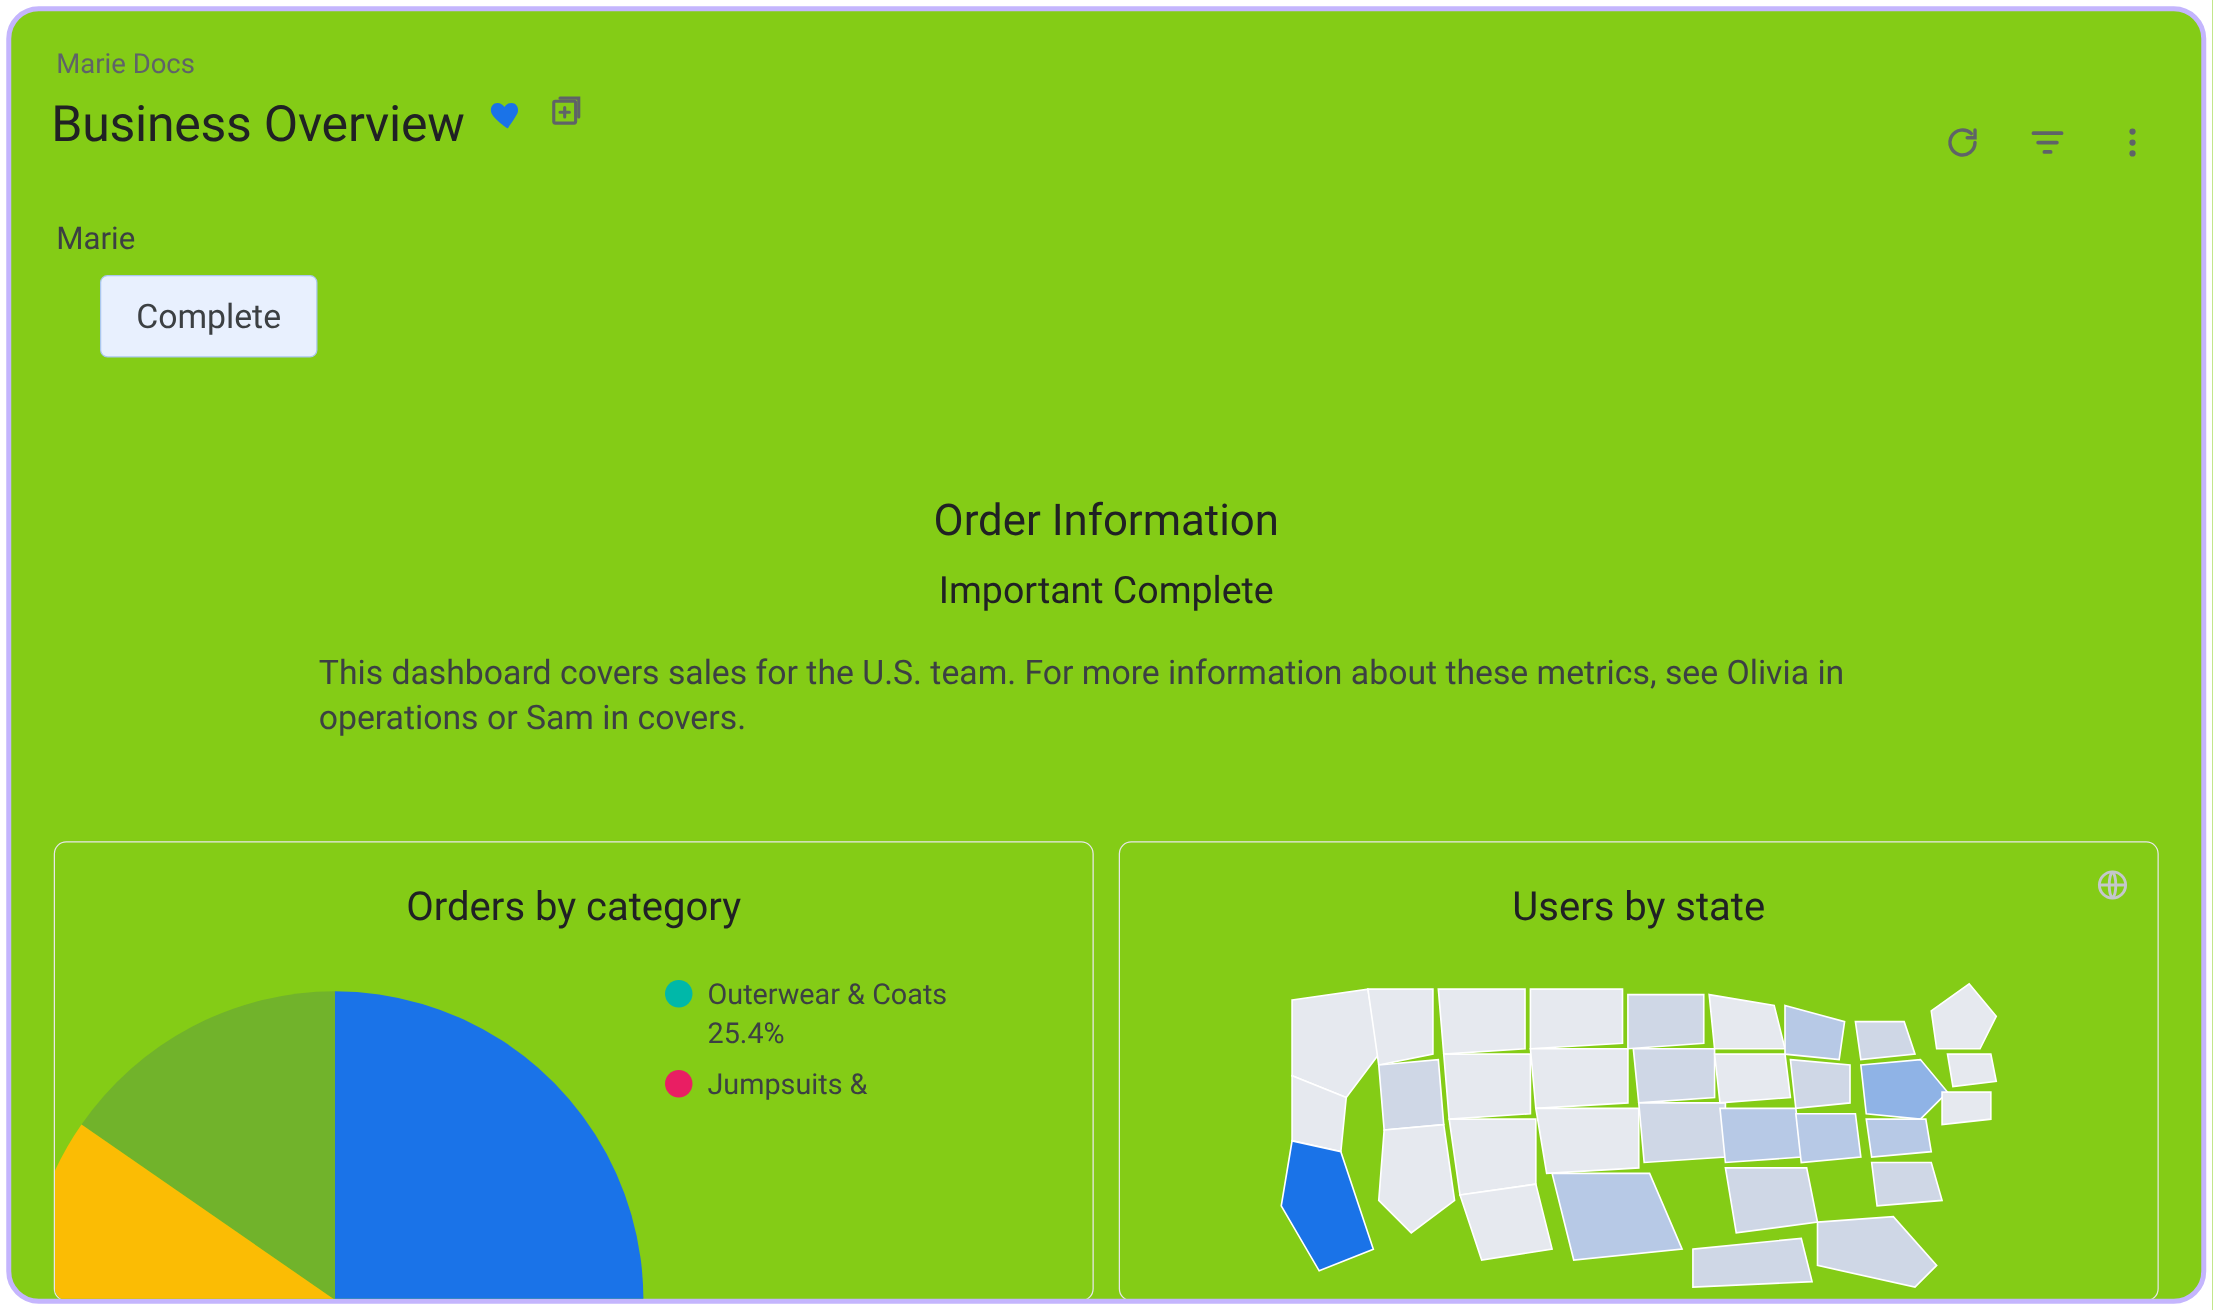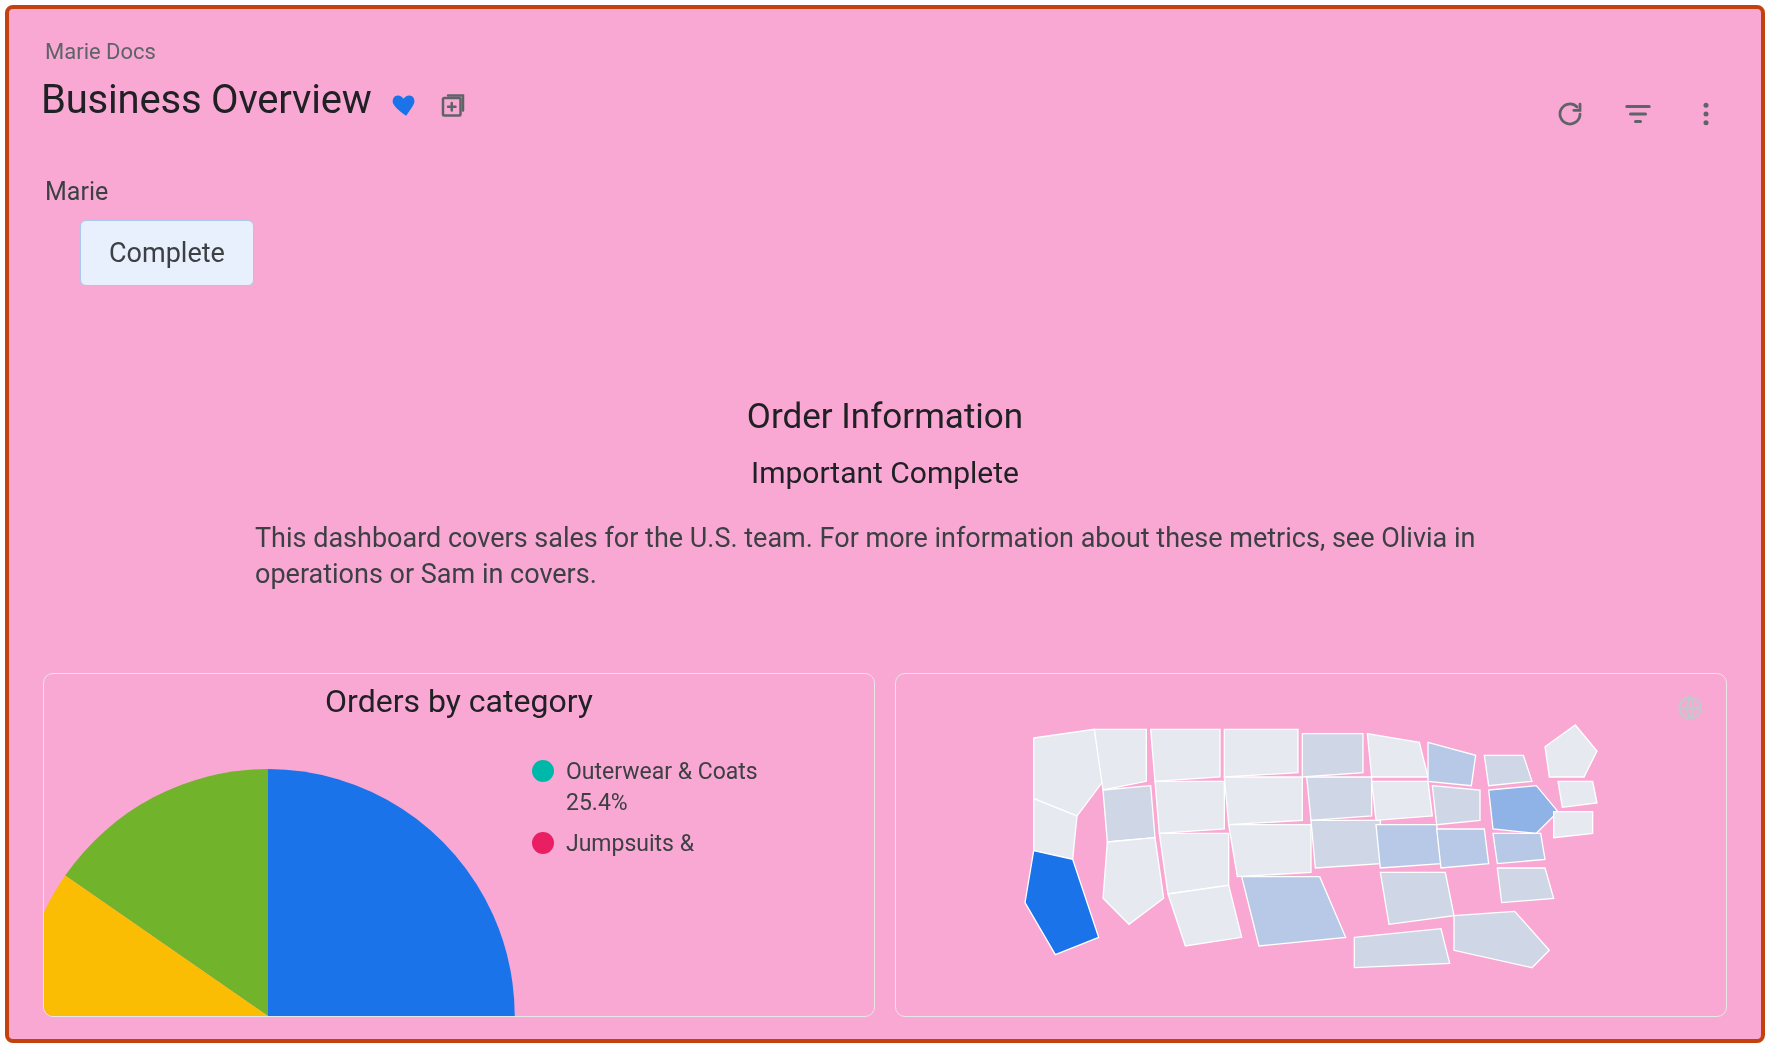--- a/index.html
+++ b/index.html
@@ -8,38 +8,38 @@
     background: #fff;
     color: #202124;
     width: 1770px;
     height: 1048px;
     position: relative;
   }
   .frame {
     width: 1760px;
     height: 1038px;
     margin: 5px;
-    border: 4px solid #c2410c;
-    border-radius: 8px;
+    border: 4px solid #c4b5fd;
+    border-radius: 26px;
     overflow: hidden;
-    background: #f9a8d4;
+    background: #84cc16;
     position: relative;
   }
   .inner {
     padding: 30px 30px 0 30px;
   }
   .breadcrumb {
     color: #5f6368;
     font-size: 22px;
     margin-bottom: 10px;
     margin-left: 6px;
   }
   .title-row {
     display: flex;
-    align-items: flex-end;
+    align-items: flex-start;
     gap: 16px;
     margin-left: 2px;
     margin-top: 12px;
   }
   .page-title {
     font-size: 40px;
     font-weight: 400;
     color: #202124;
     letter-spacing: -0.2px;
   }
@@ -95,21 +95,21 @@
   .panels {
     display: flex;
     gap: 20px;
     margin-top: 80px;
     padding: 0 4px;
   }
   .panel {
     flex: 1;
     border: 1px solid #e7e7e7;
     border-radius: 10px;
-    padding: 8px 24px 0 24px;
+    padding: 32px 24px 0 24px;
     position: relative;
     min-height: 340px;
     overflow: hidden;
     box-shadow: 0 0 0 rgba(0,0,0,0);
   }
   .panel-title {
     font-size: 32px;
     font-weight: 400;
     text-align: center;
     color: #202124;
@@ -260,20 +260,21 @@
         </div>
       </div>
 
       <div class="panel">
         <span class="globe-corner">
           <svg viewBox="0 0 24 24" fill="none" stroke="currentColor" stroke-width="2">
             <circle cx="12" cy="12" r="9"></circle>
             <path d="M3 12h18M12 3c3 3 3 15 0 18M12 3c-3 3-3 15 0 18"></path>
           </svg>
         </span>
+        <div class="panel-title">Users by state</div>
         <div class="map-wrap">
 
           <svg viewBox="0 0 760 300">
 
             <path class="state l1" d="M60,30 l70,-10 l10,60 l-30,40 l-50,-20 z"></path>
             <path class="state l1" d="M60,100 l50,20 l-5,50 l-45,-10 z"></path>
             <path class="state l5" d="M60,160 l45,10 l30,90 l-50,20 l-35,-60 z"></path>
             <path class="state l1" d="M130,20 l60,0 l0,60 l-50,10 z"></path>
             <path class="state l2" d="M140,90 l55,-5 l5,60 l-55,5 z"></path>
             <path class="state l1" d="M145,150 l55,-5 l10,70 l-40,30 l-30,-30 z"></path>

